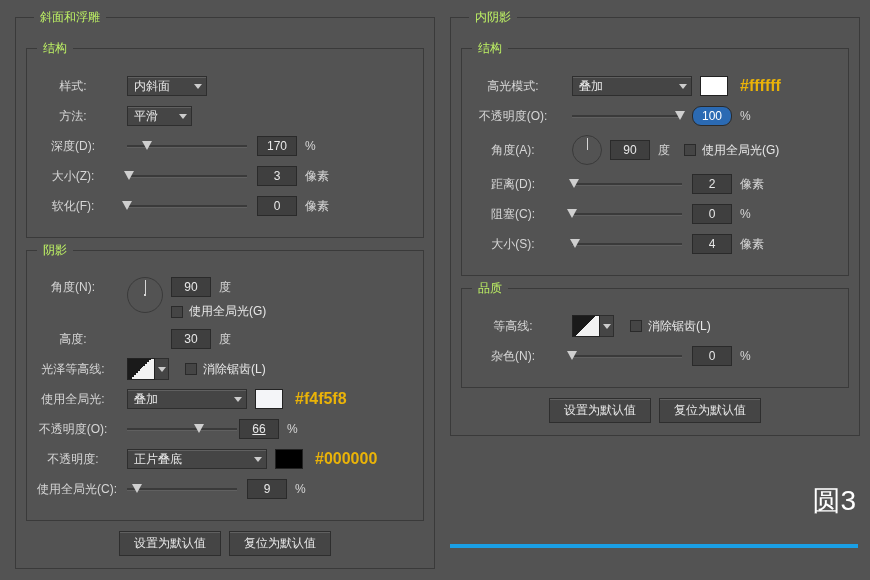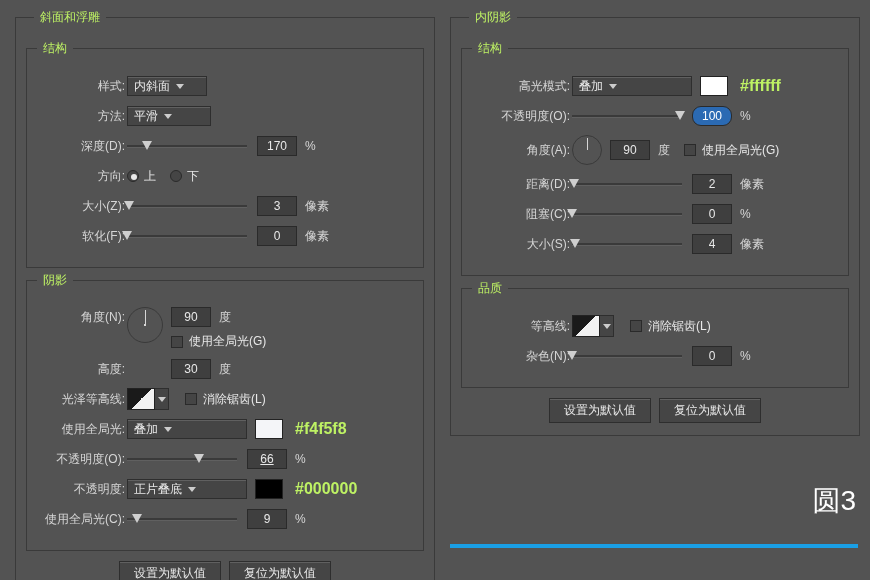--- a/index.html
+++ b/index.html
@@ -35,39 +35,39 @@
   .outer-legend { margin-left: 8px; }
 
   .row {
     display: flex;
     align-items: center;
     margin: 8px 0;
     min-height: 22px;
   }
   .lbl {
     width: 90px;
-    text-align: right;
-    padding-right: 2px;
+    text-align: center;
+    padding-right: 18px;
     color: #d6d6d6;
     white-space: nowrap;
   }
   .lbl-wide { width: 100px; }
 
   .select {
     display: inline-flex;
     align-items: center;
     background: #454545;
     border: 1px solid #2e2e2e;
     box-shadow: inset 0 1px 0 #606060;
     height: 20px;
     padding: 0 4px 0 6px;
     color: #e8e8e8;
     font-size: 12px;
     cursor: pointer;
-    justify-content: flex-start;
+    justify-content: space-between;
   }
   .select .caret {
     width: 0; height: 0;
     border-left: 4px solid transparent;
     border-right: 4px solid transparent;
     border-top: 5px solid #ccc;
     margin-left: 6px;
   }
   .input {
     background: #3f3f3f;
@@ -189,21 +189,21 @@
   .contour-btn .caret {
     width: 0; height: 0;
     border-left: 4px solid transparent;
     border-right: 4px solid transparent;
     border-top: 5px solid #ccc;
   }
 
   .hexlabel {
     font-weight: bold;
     font-size: 16px;
-    color: #bef264;
+    color: #eab308;
     margin-left: 12px;
   }
 
   .btn {
     background: #454545;
     border: 1px solid #2e2e2e;
     box-shadow: inset 0 1px 0 #606060;
     color: #e8e8e8;
     font-size: 12px;
     padding: 3px 14px;
@@ -245,47 +245,36 @@
       <div class="row">
         <span class="lbl">样式:</span>
         <div class="select" style="width:80px">
           <span>内斜面</span>
             <span class="caret"></span>
         </div>
       </div>
 
       <div class="row">
         <span class="lbl">方法:</span>
-        <div class="select" style="width:84px">
+        <div class="select" style="width:65px">
           <span>平滑</span>
             <span class="caret"></span>
         </div>
       </div>
 
       <div class="row">
         <span class="lbl">深度(D):</span>
         <div class="slider" style="width:120px">
           <div class="track"></div>
             <div class="thumb" style="left:20px"></div>
         </div>
         <input class="input" style="margin-left: 10px;" value="170">
         <span class="unit">%</span>
       </div>
 
-      <div class="row">
-        <span class="lbl">方向:</span>
-        <span class="radio checked">
-            <span class="dot"></span>
-            <span>上</span>
-          </span>
-        <span class="radio">
-            <span class="dot"></span>
-            <span>下</span>
-          </span>
-      </div>
 
       <div class="row">
         <span class="lbl">大小(Z):</span>
         <div class="slider" style="width:120px">
           <div class="track"></div>
             <div class="thumb" style="left:2px"></div>
         </div>
         <input class="input" style="margin-left: 10px;" value="3">
         <span class="unit">像素</span>
       </div>
@@ -356,27 +345,27 @@
         <span class="swatch" style="background:#f4f5f8"></span>
         <span class="hexlabel">#f4f5f8</span>
       </div>
 
       <div class="row">
         <span class="lbl">不透明度(O):</span>
         <div class="slider" style="width:110px">
           <div class="track"></div>
             <div class="thumb" style="left:72px"></div>
         </div>
-        <input class="input" style="margin-left: 10px; text-decoration: underline;" value="66">
+        <input class="input" style="margin-left: 2px; text-decoration: underline;" value="66">
         <span class="unit">%</span>
       </div>
 
       <div class="row">
         <span class="lbl">不透明度:</span>
-        <div class="select" style="width:120px">
+        <div class="select" style="width:140px">
           <span>正片叠底</span>
             <span class="caret"></span>
         </div>
         <span style="width:8px"></span>
         <span class="swatch" style="background:#000"></span>
         <span class="hexlabel">#000000</span>
       </div>
 
       <div class="row">
         <span class="lbl">使用全局光(C):</span>

